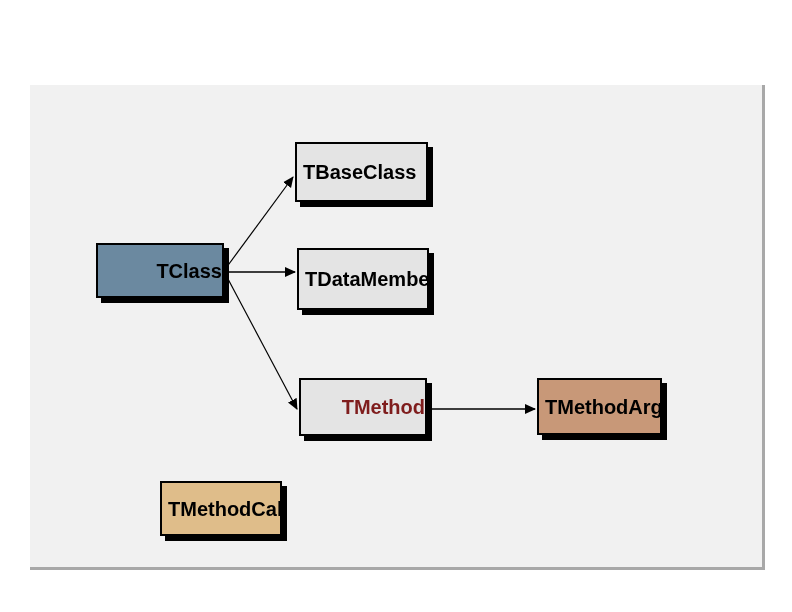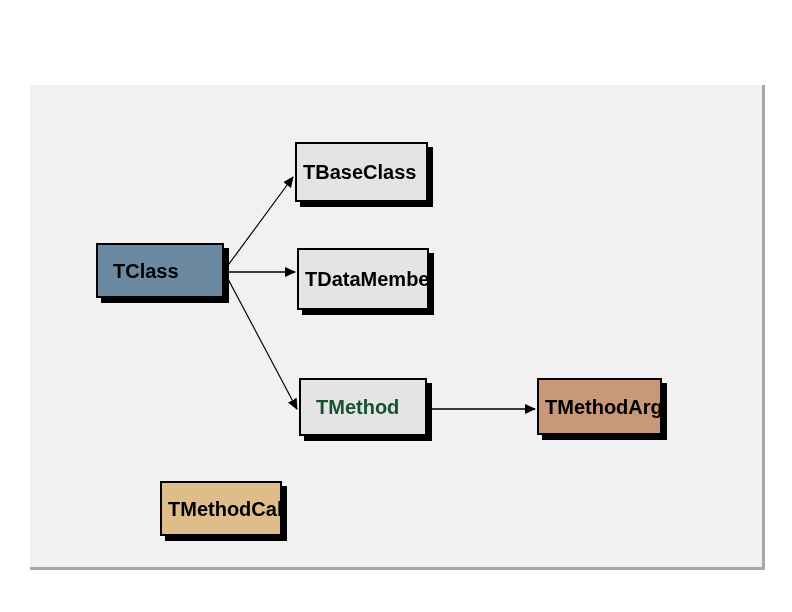--- a/index.html
+++ b/index.html
@@ -59,23 +59,23 @@
   .node .node-label {
     font-family: "Liberation Sans", sans-serif;
     font-weight: bold;
     font-size: 20px;
     color: #000000;
     line-height: 1;
     padding-left: 6px;
     white-space: nowrap;
   }
   .node.center .node-label {
-    padding-left: 15px;
+    padding-left: 6px;
     width: 100%;
-    text-align: left;
+    text-align: right;
   }
 </style>
 </head>
 <body>
 
 <div id="page" style="background: rgb(255, 255, 255);">
 
   <div id="canvas" style="background: rgb(241, 241, 241); border-right-color: rgb(168, 168, 168); border-bottom-color: rgb(168, 168, 168);">
 
     <svg id="edges" viewBox="0 0 735 485" width="735" height="485">
@@ -100,21 +100,21 @@
 
     <div class="node" style="left: 265px; top: 57px; width: 133px; height: 60px; background: rgb(228, 228, 228);">
       <span class="node-label" style="color: rgb(0, 0, 0);">TBaseClass</span>
     </div>
 
     <div class="node" style="left: 267px; top: 163px; width: 132px; height: 62px; background: rgb(228, 228, 228);">
       <span class="node-label" style="color: rgb(0, 0, 0);">TDataMember</span>
     </div>
 
     <div class="node center" style="left: 269px; top: 293px; width: 128px; height: 58px; background: rgb(228, 228, 228);">
-      <span class="node-label" style="color: #14532d;">TMethod</span>
+      <span class="node-label" style="color: #7f1d1d;">TMethod</span>
     </div>
 
     <div class="node" style="left: 507px; top: 293px; width: 125px; height: 57px; background: rgb(200, 152, 120); text-align: center;">
       <span class="node-label" style="color: rgb(0, 0, 0);">TMethodArg</span>
     </div>
 
     <div class="node" style="left: 130px; top: 396px; width: 122px; height: 55px; background: rgb(223, 189, 138);">
       <span class="node-label" style="color: rgb(0, 0, 0);">TMethodCall</span>
     </div>
 

